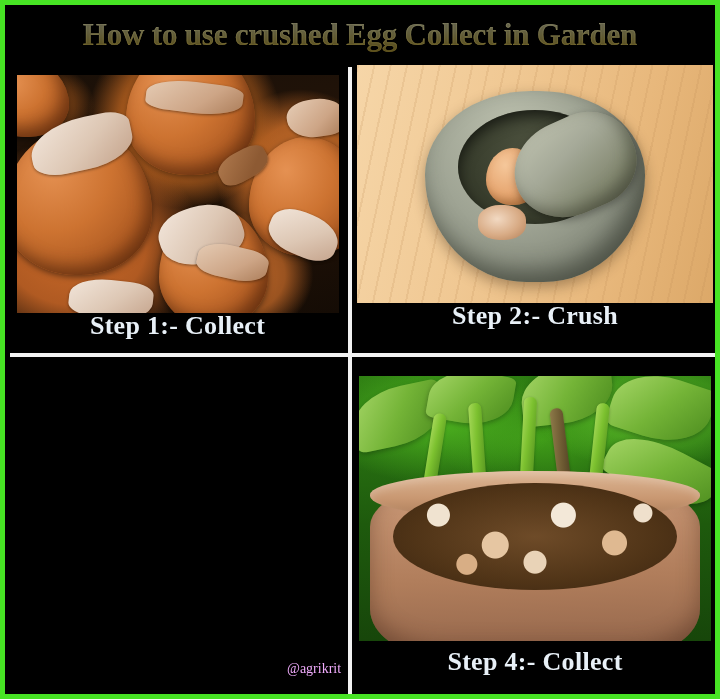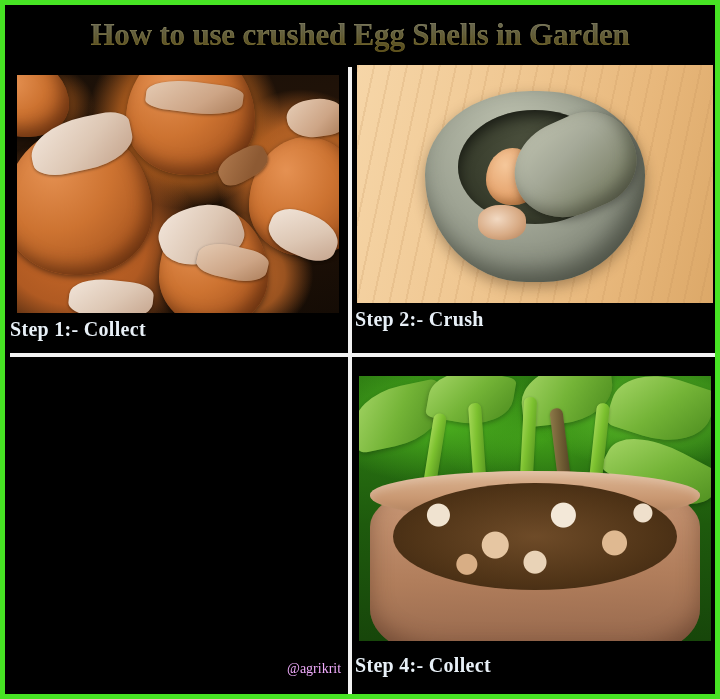--- a/index.html
+++ b/index.html
@@ -70,25 +70,25 @@
   }
   .p1-photo { left: 7px;  top: 8px;  width: 322px; height: 238px; }
   .p2-photo { left: 2px;  top: 8px;  width: 356px; height: 238px; }
   .p3-photo { left: 4px;  top: 16px; width: 331px; height: 265px; }
   .p4-photo { left: 4px;  top: 16px; width: 352px; height: 265px; }
 
   .caption {
     position: absolute;
     left: 0;
     width: 100%;
-    text-align: left;
+    text-align: center;
     color: #e8f0f7;
     font-family: "Liberation Serif", "DejaVu Serif", serif;
     font-weight: bold;
-    font-size: 20px;
+    font-size: 26px;
     letter-spacing: 0.3px;
     text-shadow: 0 1px 2px rgba(0,0,0,0.95);
   }
   .cap-top { bottom: 12px; }
   .cap-bot { bottom: 22px; }
 
   
   .v-divider {
     position: absolute;
     left: 343px;
@@ -341,21 +341,21 @@
     background: linear-gradient(125deg, #a9d86a 0%, #74b437 50%, #4a8a1d 100%);
     box-shadow: 0 2px 5px rgba(0,0,0,0.3);
   }
 </style>
 </head>
 <body>
 
 <div id="infographic">
 
   <div class="title-bar">
-    <div class="title-text">How to use crushed Egg Shells in Garden</div>
+    <div class="title-text">How to use crushed Egg Collect in Garden</div>
   </div>
 
   <div class="panel panel-1">
     <div class="photo p1-photo">
       <div class="scene-eggs">
         <div class="egg" style="left:-4%;top:22%;width:46%;height:62%;"></div>
         <div class="egg" style="left:34%;top:-12%;width:40%;height:54%;"></div>
         <div class="egg" style="left:72%;top:26%;width:36%;height:50%;"></div>
         <div class="egg" style="left:-10%;top:-6%;width:26%;height:32%;"></div>
         <div class="egg" style="left:44%;top:56%;width:34%;height:50%;"></div>

